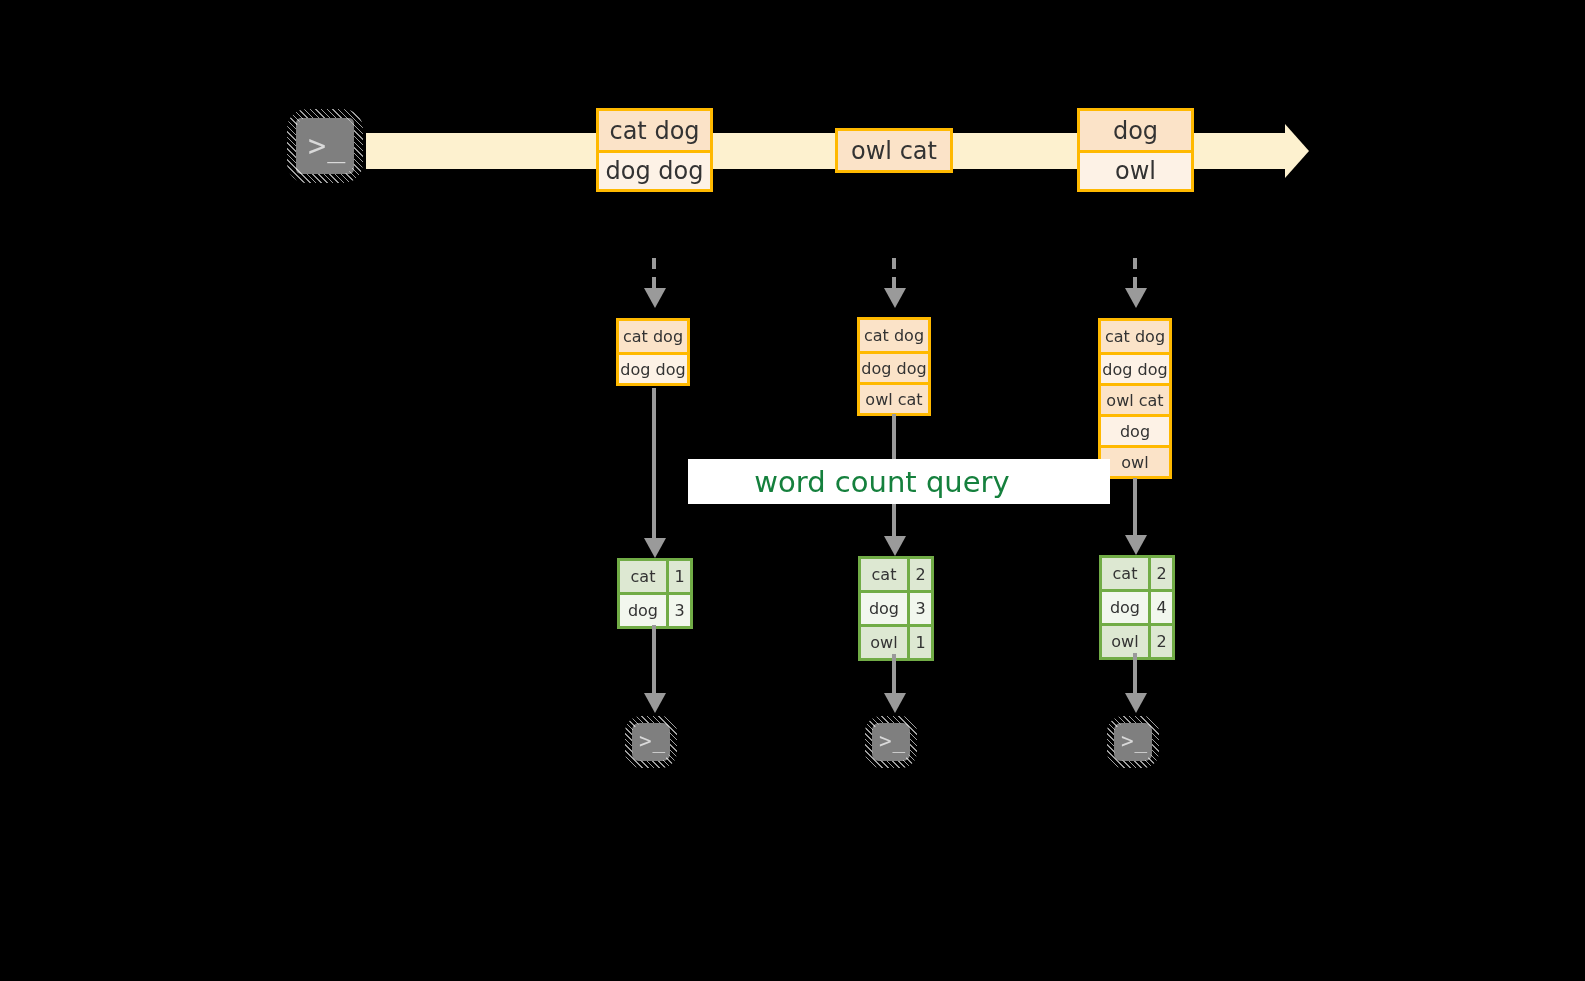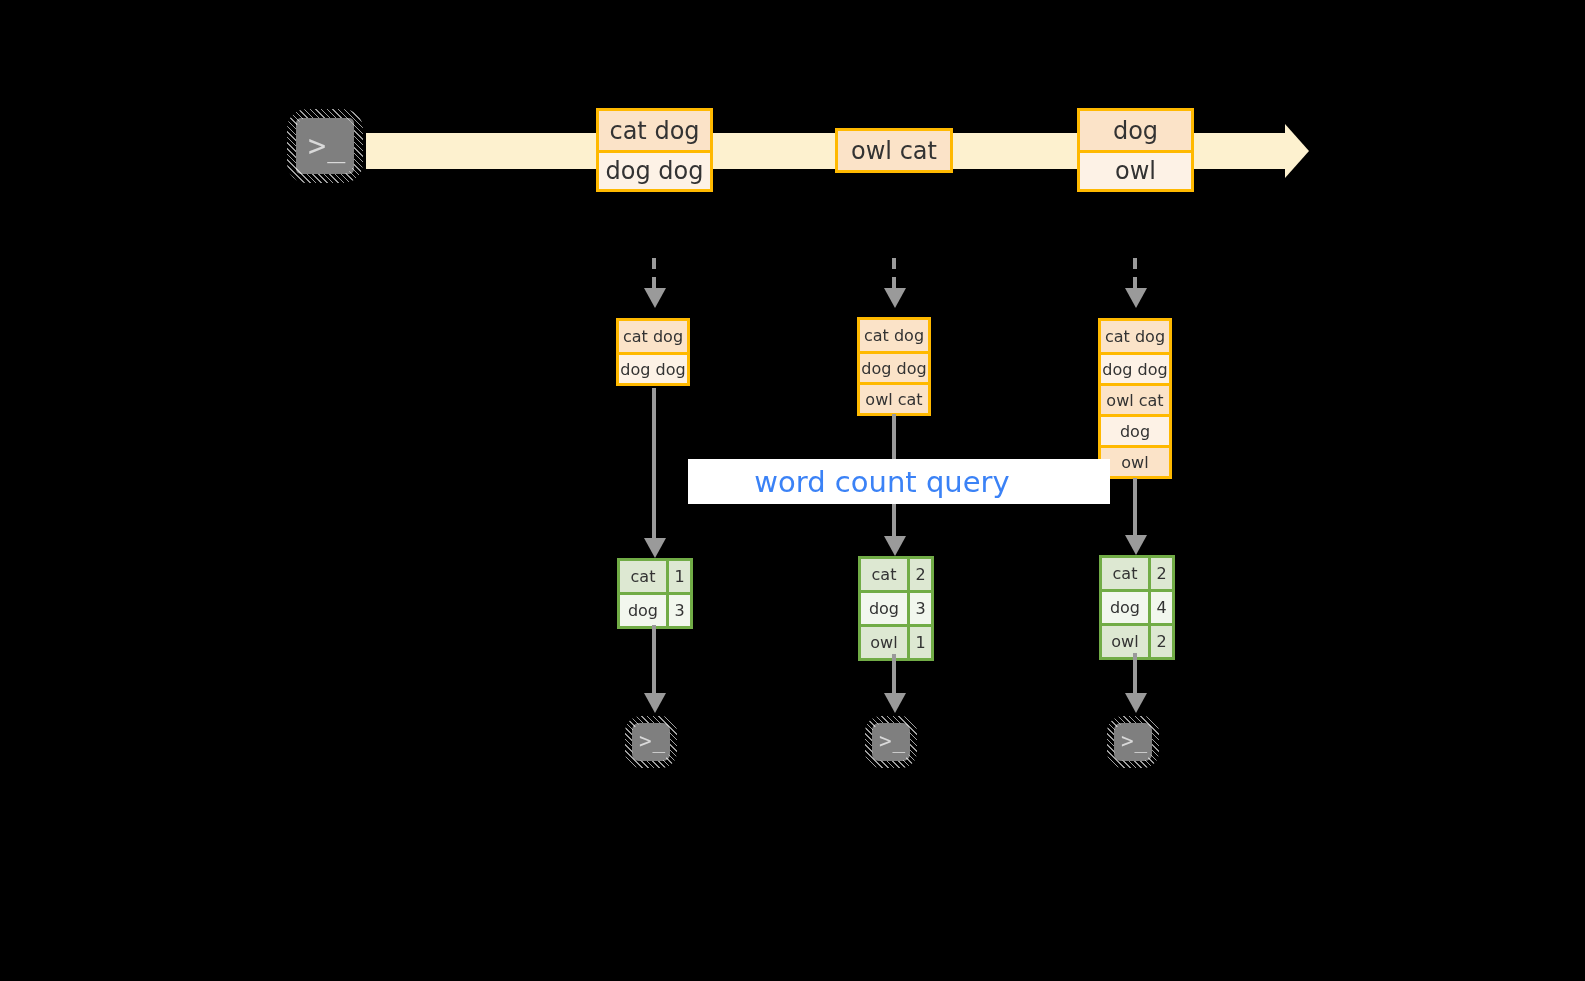--- a/index.html
+++ b/index.html
@@ -195,21 +195,21 @@
   .querylabel {
     position: absolute;
     left: 688px;
     top: 459px;
     width: 422px;
     height: 45px;
     background: #ffffff;
     display: flex;
     align-items: center;
     justify-content: center;
-    color: #3b82f6;
+    color: #15803d;
     font-size: 29px;
     white-space: nowrap;
   }
   .querylabel span { padding-right: 34px; }
 </style>
 </head>
 <body>
 
 <div id="canvas">
 

